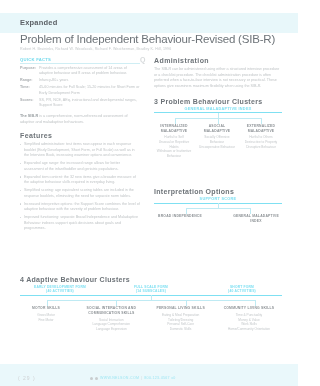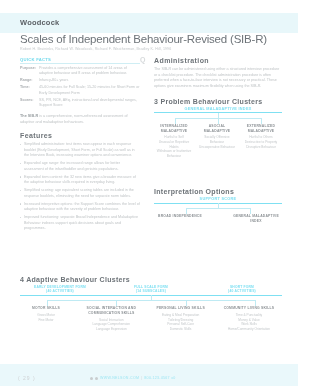--- a/index.html
+++ b/index.html
@@ -118,22 +118,22 @@
   .dot{width:3px;height:3px;border-radius:50%;background:#c9cdcf;display:inline-block;}
   .foot-url{font-size:3.6px;color:#9fe6f3;letter-spacing:.3px;}
   .foot-sep{font-size:3.6px;color:#cfd2d4;}
 </style>
 </head>
 <body>
 
 <div class="page">
 
   <div class="topband"></div>
-  <div class="cat">Woodcock</div>
-  <div class="title">Scales of Independent Behaviour-Revised (SIB-R)</div>
+  <div class="cat">Expanded</div>
+  <div class="title">Problem of Independent Behaviour-Revised (SIB-R)</div>
   <div class="authors">Robert H. Bruininks, Richard W. Woodcock, Richard F. Weatherman, Bradley K. Hill, 1996</div>
 
   <div class="colL">
     <span class="qfheader">QUICK FACTS</span>
     <table class="facts">
       <tbody>
           <tr>
         <td class="k">Purpose:</td>
         <td>Provides a comprehensive assessment of 14 areas of adaptive behaviour and 8 areas of problem behaviour.</td>
       </tr>

